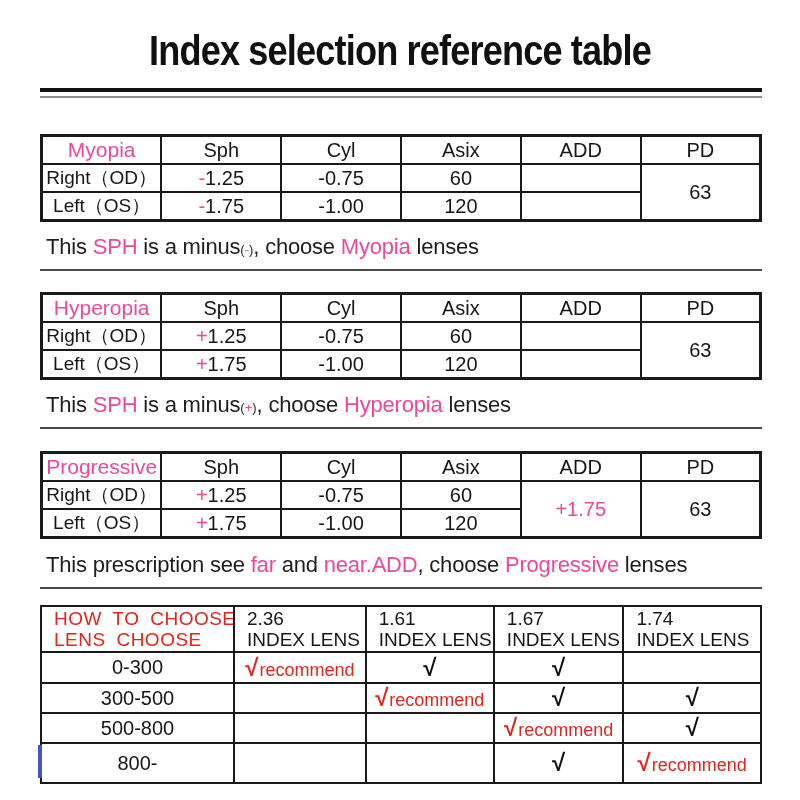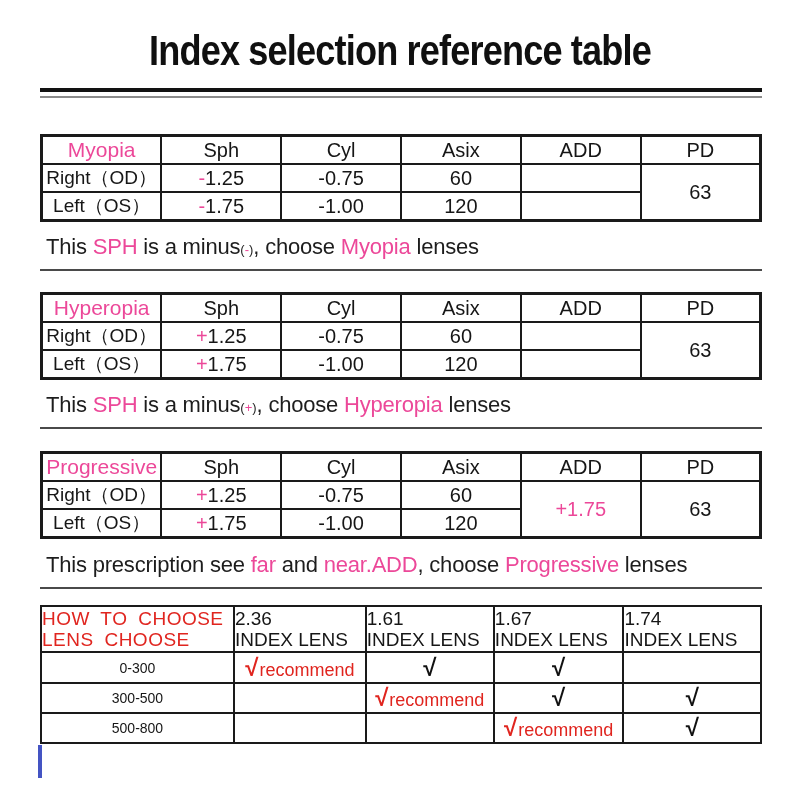--- a/index.html
+++ b/index.html
@@ -39,23 +39,23 @@
   .sub{font-size:13px;letter-spacing:0;}
   
   table.idx{
     position:absolute;left:40px;top:605px;width:722px;border-collapse:collapse;table-layout:fixed;
     border:2px solid #1a1a1a;
   }
   table.idx th,table.idx td{
     border:2px solid #1a1a1a;padding:0;vertical-align:middle;font-weight:normal;
     overflow:hidden;white-space:nowrap;
   }
-  table.idx tr.hdr th{height:42px;text-align:left;padding:1px 4px 1px 0;font-size:19px;line-height:21px;}
+  table.idx tr.hdr th{height:42px;text-align:left;padding:1px 4px 1px 12px;font-size:19px;line-height:21px;}
   th.howto{color:#e0251f;font-size:19px;word-spacing:5px;letter-spacing:0.5px;}
-  table.idx td.range{font-size:14px;text-align:center;}
+  table.idx td.range{font-size:20px;text-align:center;}
   table.idx td.mark{text-align:center;}
   tr.row-a td{height:29px;} tr.row-b td{height:28px;} tr.row-c td{height:27px;} tr.row-d td{height:38px;}
   .chk{font-size:24px;font-weight:bold;color:#111;}
   .chk.red{color:#e0251f;}
   .reclbl{font-size:18px;color:#e0251f;margin-left:1px;}
   
   .blue-line{position:absolute;left:38px;top:745px;width:4px;height:33px;background:#4454c3;}
 </style>
 </head>
 <body>
@@ -206,16 +206,23 @@
     <td class="mark"><span class="chk">√</span></td>
     <td class="mark"><span class="chk">√</span></td>
   </tr>
   <tr class="row-c">
     <td class="range">500-800</td>
     <td class="mark"></td>
     <td class="mark"></td>
     <td class="mark"><span class="chk red">√</span><span class="reclbl">recommend</span></td>
     <td class="mark"><span class="chk">√</span></td>
   </tr>
+  <tr class="row-d">
+    <td class="range">800-</td>
+    <td class="mark"></td>
+    <td class="mark"></td>
+    <td class="mark"><span class="chk">√</span></td>
+    <td class="mark"><span class="chk red">√</span><span class="reclbl">recommend</span></td>
+  </tr>
 </tbody>
   </table>
 
 <div class="blue-line"></div>
 
 </body></html>

